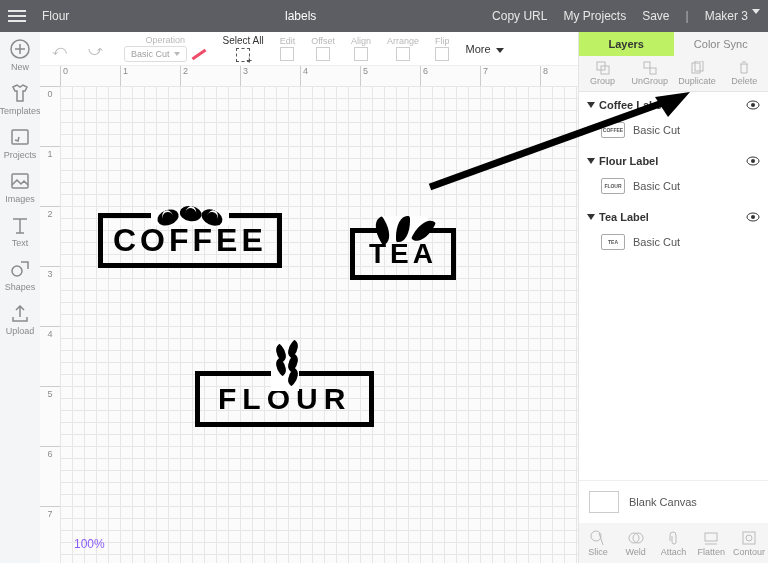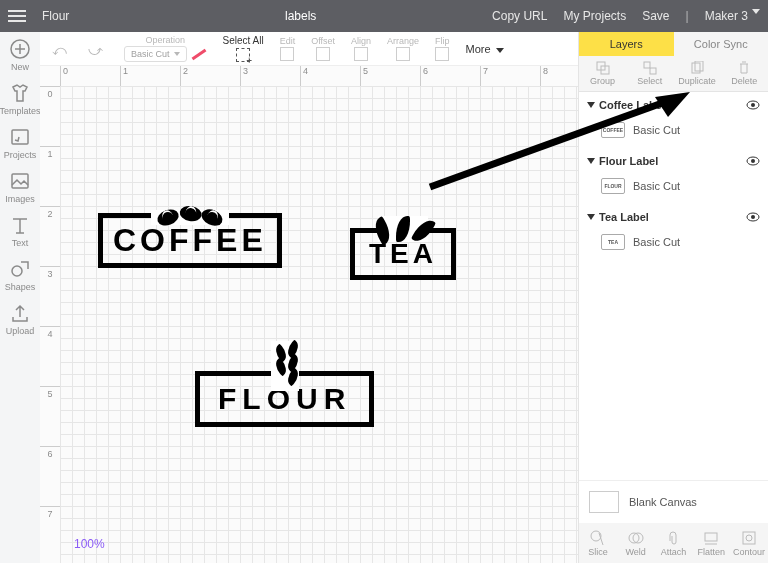--- a/index.html
+++ b/index.html
@@ -85,21 +85,21 @@
   .stem::before{top:4px;transform:rotate(-40deg);} .stem::after{top:18px;transform:rotate(-40deg);}
   .stem .r1,.stem .r2,.stem .r3{position:absolute;width:10px;height:16px;background:#000;border-radius:10% 80% 10% 80%;left:3px;transform:rotate(40deg);}
   .r1{top:0;} .r2{top:14px;} .r3{top:28px;}
   .stemwrap{background:#fff;padding:0 14px;}
   
   .arrow{position:absolute;top:60px;left:380px;width:270px;height:100px;z-index:10;pointer-events:none;}
   
   .panel{width:190px;border-left:1px solid #e4e4e4;display:flex;flex-direction:column;}
   .tabs{display:flex;height:24px;font-size:11px;}
   .tab{flex:1;display:flex;align-items:center;justify-content:center;background:var(--panel-toolbar);color:#888;cursor:pointer;}
-  .tab.active{background:#fde047;color:#333;border-bottom:1px solid transparent;}
+  .tab.active{background:#bef264;color:#333;border-bottom:1px solid transparent;font-weight:bold;}
   .p-toolbar{display:flex;height:36px;background:var(--panel-toolbar);color:var(--muted);font-size:9px;border-bottom:1px solid #e4e4e4;}
   .p-tool{flex:1;display:flex;flex-direction:column;align-items:center;justify-content:center;gap:1px;}
   .p-tool svg{width:14px;height:14px;stroke:#bbb;fill:none;}
   .layers{flex:1;overflow:auto;font-size:11px;}
   .layer-head{display:flex;align-items:center;padding:6px 8px;gap:4px;color:#333;font-weight:600;}
   .tri{width:0;height:0;border-left:4px solid transparent;border-right:4px solid transparent;border-top:6px solid #333;}
   .eye{margin-left:auto;width:14px;height:14px;}
   .layer-row{display:flex;align-items:center;padding:4px 8px 10px 22px;gap:8px;color:#555;}
   .thumb{width:24px;height:16px;border:1px solid #aaa;border-radius:2px;display:flex;align-items:center;justify-content:center;font-size:5px;font-weight:700;background:#fff;}
   .blank-row{display:flex;align-items:center;gap:10px;padding:10px;border-top:1px solid #eee;font-size:11px;color:#555;}
@@ -309,21 +309,21 @@
             <rect x="1" y="1" width="8" height="8"></rect>
             <rect x="5" y="5" width="8" height="8"></rect>
           </svg>
           <span>Group</span>
         </div>
       <div class="p-tool">
           <svg>
             <rect x="1" y="1" width="6" height="6"></rect>
             <rect x="7" y="7" width="6" height="6"></rect>
           </svg>
-          <span>Select</span>
+          <span>UnGroup</span>
         </div>
       <div class="p-tool">
           <svg>
             <rect x="2" y="2" width="8" height="10"></rect>
             <rect x="5" y="0" width="8" height="10"></rect>
           </svg>
           <span>Duplicate</span>
         </div>
       <div class="p-tool">
           <svg>

